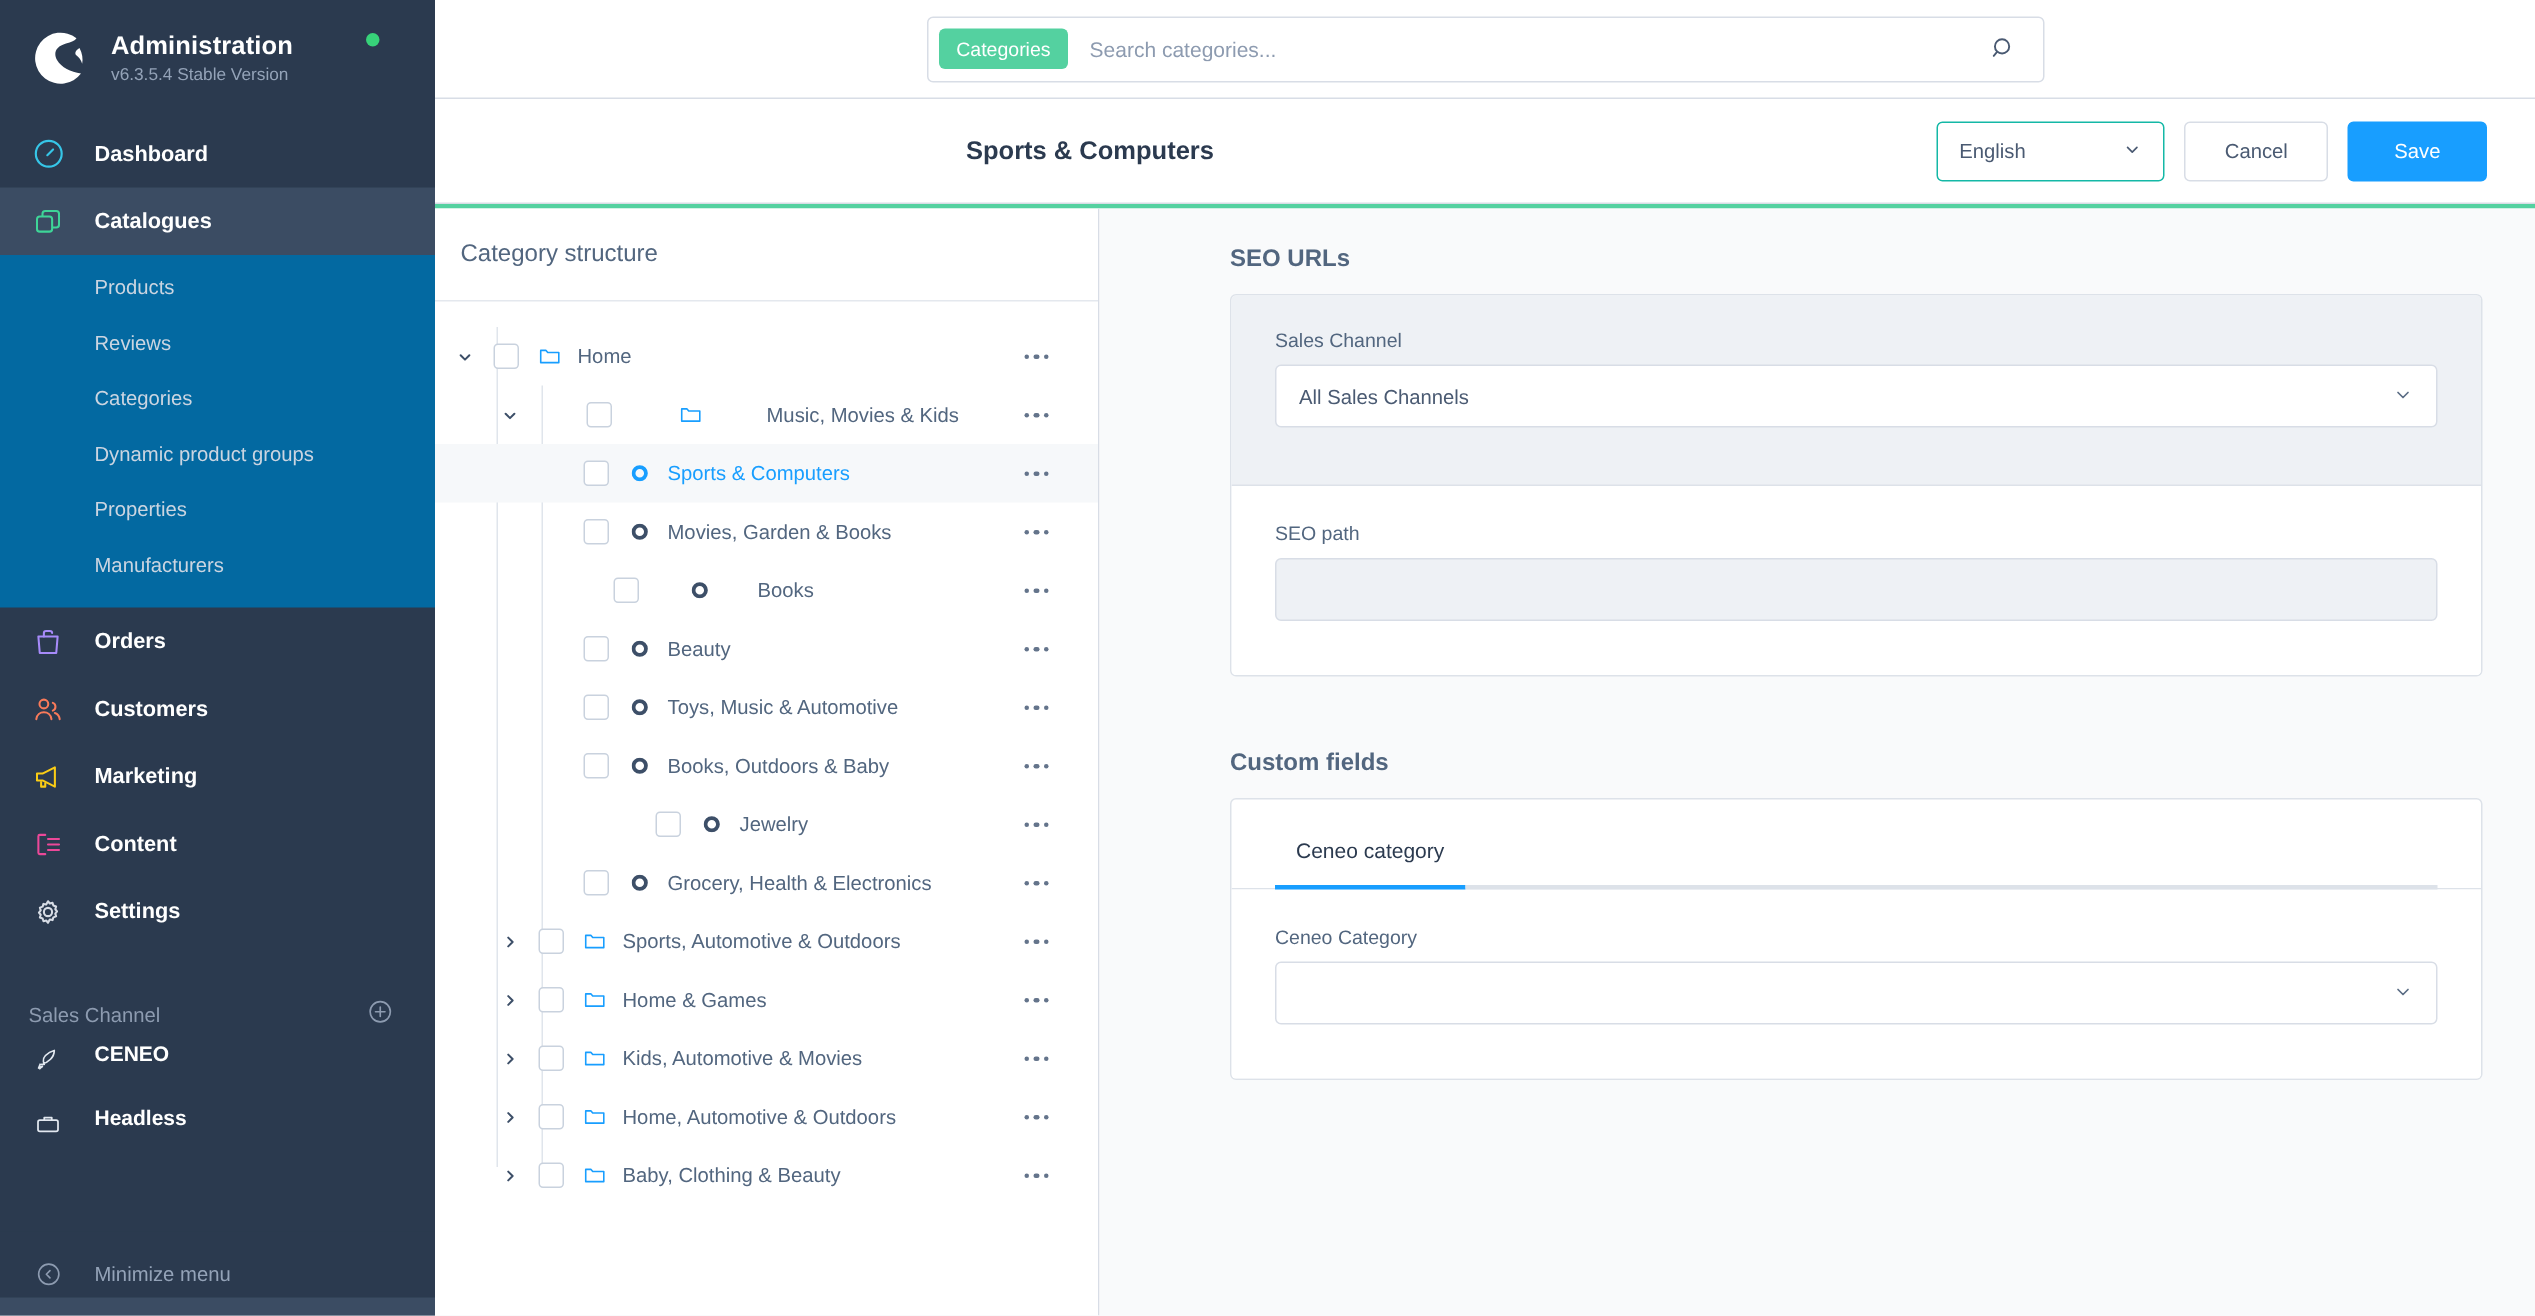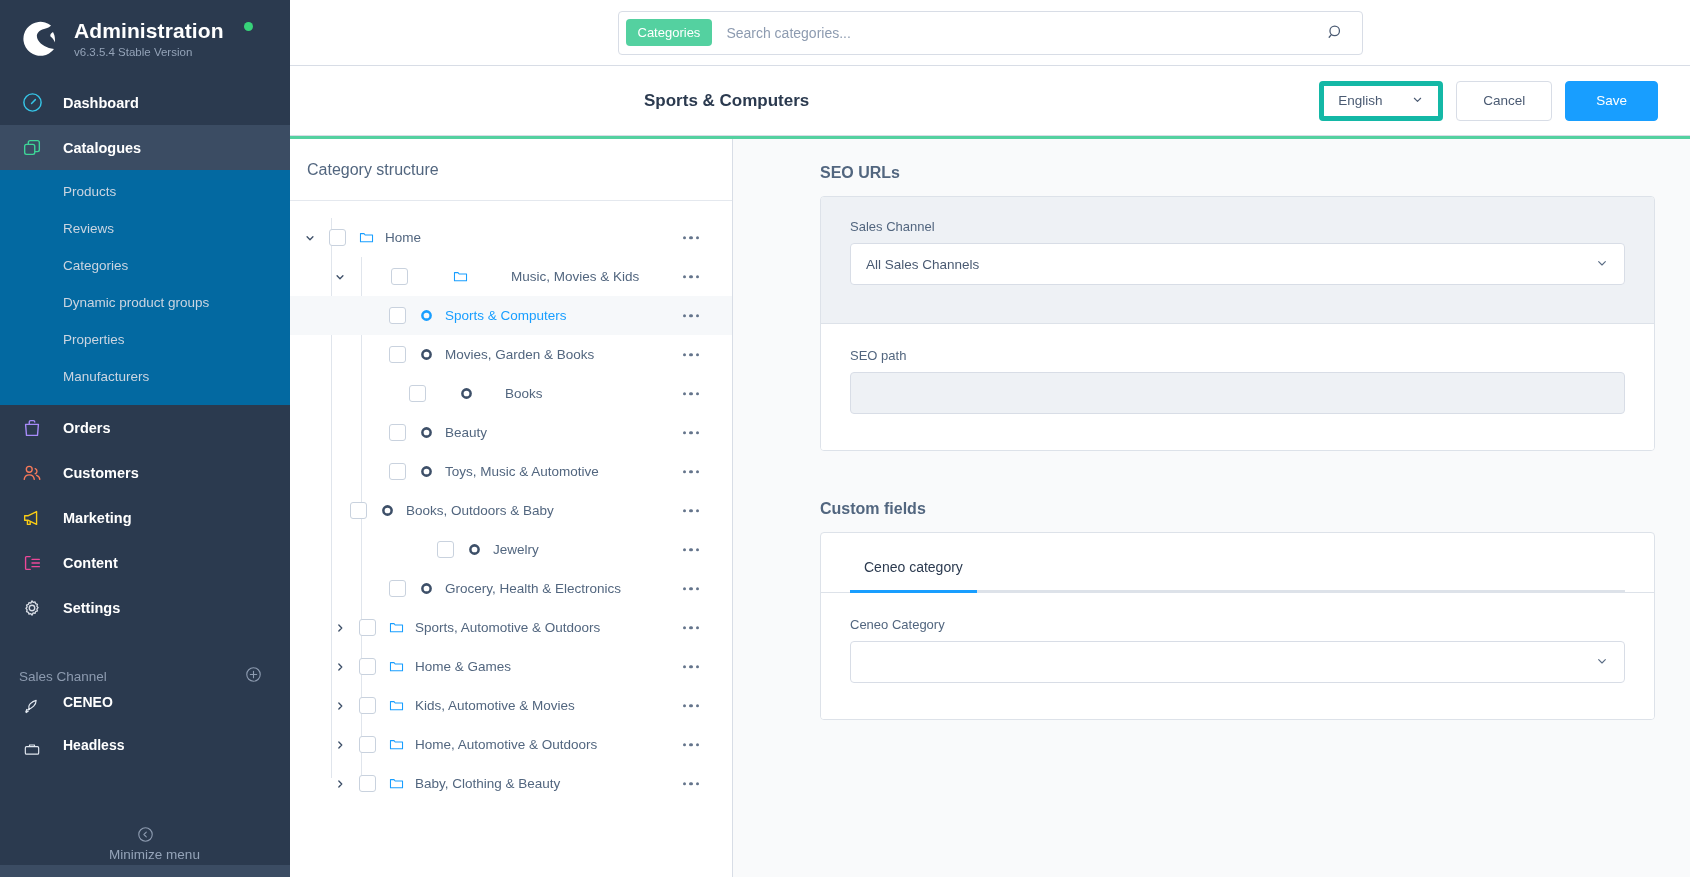--- a/index.html
+++ b/index.html
@@ -19,21 +19,21 @@
     position: relative;
     display: flex; flex-direction: column;
   }
   .sb-header {
     display: flex; align-items: center;
     padding: 18px 20px 22px 20px;
     position: relative;
   }
   .sb-logo { width: 40px; height: 40px; flex: 0 0 40px; margin-right: 14px; }
   .sb-titles { display: flex; flex-direction: column; justify-content: center; }
-  .sb-title { color: #fff; font-size: 21px; font-weight: bold; letter-spacing: .1px; line-height: 1.25; }
+  .sb-title { color: #fff; font-size: 17px; font-weight: bold; letter-spacing: .1px; line-height: 1.25; }
   .sb-version { color: #94a3b8; font-size: 11.5px; margin-top: 2px; }
   .sb-status-dot {
     width: 9px; height: 9px; border-radius: 50%;
     background: #37d279; position: absolute; right: 37px; top: 22px;
   }
   .nav { display: flex; flex-direction: column; }
   .nav-item {
     display: flex; align-items: center;
     height: 45px; padding-left: 19px;
     color: #fff; font-size: 14.5px; font-weight: bold;
@@ -55,21 +55,21 @@
   }
   .sb-channel {
     display: flex; height: 43px; padding-left: 19px;
     color: #fff; font-size: 14px; font-weight: bold; cursor: pointer;
   }
   .sb-channel .ico { width: 26px; height: 26px; flex: 0 0 26px; margin-right: 18px; display: flex; align-items: center; justify-content: center; }
   .sb-footer {
     position: absolute; left: 0; bottom: 0; width: 290px;
     background: #2b3a4f;
     height: 56px; display: flex; align-items: center; padding-left: 19px;
-    color: #94a3b8; font-size: 13.5px; flex-direction: column;
+    color: #94a3b8; font-size: 13.5px;
   }
   .sb-footer .ico { width: 26px; height: 26px; flex: 0 0 26px; margin-right: 18px; display: flex; align-items: center; justify-content: center; }
   .sb-bottom-strip { position: absolute; left:0; bottom:0; width: 290px; height: 12px; background:#3b4c63; }
 
   
   .main { flex: 1 1 auto; display: flex; flex-direction: column; background: #f9fafb; min-width: 0; }
 
   
   .topbar {
     height: 66px; background: #fff;
@@ -101,21 +101,21 @@
     display: flex; align-items: center; flex: 0 0 70px;
     padding: 0 32px 0 0;
     position: relative;
   }
   .smart-title {
     color: #2b3a4f; font-size: 17px; font-weight: bold;
     margin-left: 354px;
   }
   .smart-actions { margin-left: auto; display: flex; align-items: center; gap: 13px; }
   .lang-select {
-    width: 124px; height: 40px; border: 5px solid #14b8a6; border-radius: 4px;
+    width: 152px; height: 40px; border: 1px solid #14b8a6; border-radius: 4px;
     background: #fff; display: flex; align-items: center; justify-content: space-between;
     padding: 0 13px 0 14px; color: #4a5a72; font-size: 13.5px; cursor: pointer;
   }
   .btn {
     height: 40px; border-radius: 4px; border: 1px solid #d8dde6;
     background: #fff; color: #4a5a72; font-size: 13.5px;
     padding: 0 26px; cursor: pointer; display: flex; align-items: center; justify-content: center;
     font-family: "Liberation Sans", sans-serif;
   }
   .btn-primary { background: #189eff; border-color: #189eff; color: #fff; padding: 0 30px; }
@@ -481,21 +481,21 @@
                   <circle cx="12" cy="12" r="9" fill="none" stroke="#3d4f68" stroke-width="5.5"></circle>
                 </svg>
               </span>
               <span class="tree-label">Toys, Music &amp; Automotive</span>
               <span class="tree-dots">
                 <i></i>
                 <i></i>
                 <i></i>
               </span>
             </div>
-            <div class="tree-row" style="padding-left: 32px;">
+            <div class="tree-row" style="padding-left: 71px;">
               <span class="tree-chev"></span>
               <span class="tree-cb"></span>
               <span class="tree-ico">
                 <svg viewBox="0 0 24 24" width="11" height="11">
                   <circle cx="12" cy="12" r="9" fill="none" stroke="#3d4f68" stroke-width="5.5"></circle>
                 </svg>
               </span>
               <span class="tree-label">Books, Outdoors &amp; Baby</span>
               <span class="tree-dots">
                 <i></i>

